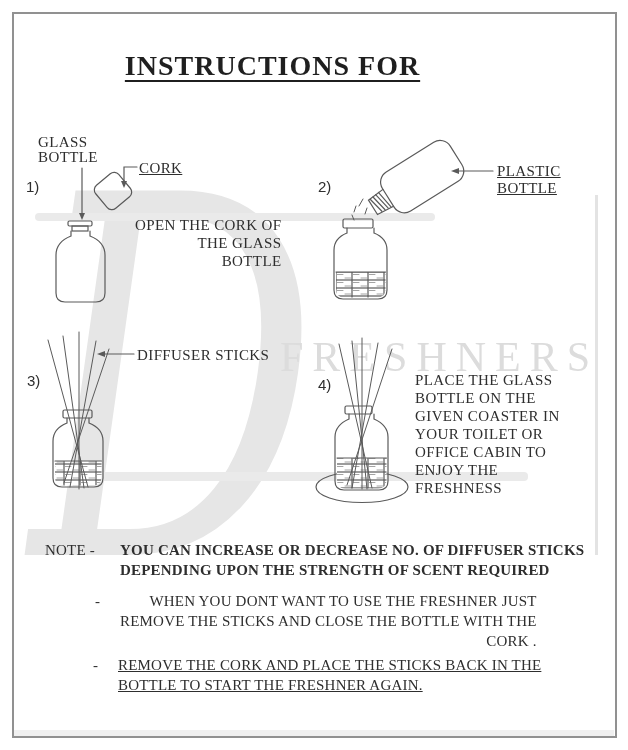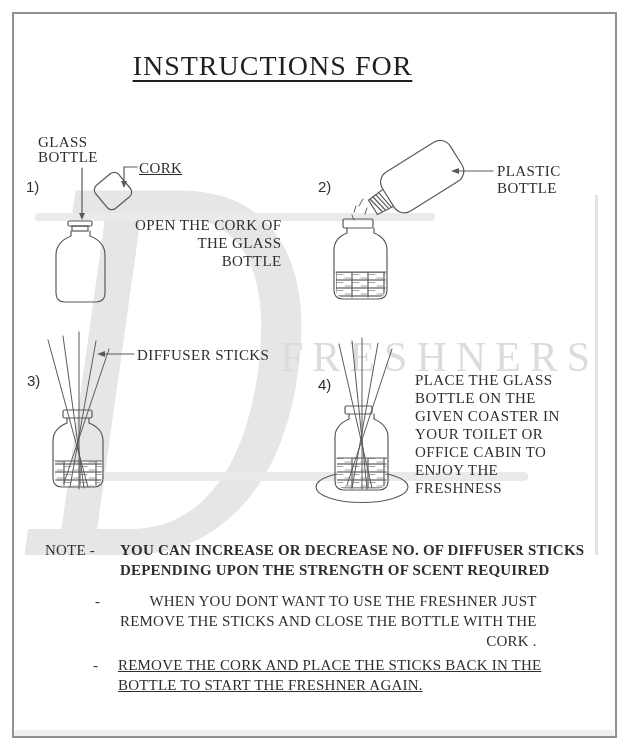--- a/index.html
+++ b/index.html
@@ -32,21 +32,21 @@
   .t {
     position:absolute; z-index:2; font-size:15px; line-height:18px;
     letter-spacing:0.4px; white-space:pre-line; color:#2e2e2e;
   }
   .lbl  { line-height:15px; }
   .lbl2 { line-height:17px; }
   .num  { font-family:"Liberation Sans", sans-serif; font-size:15px; letter-spacing:0; }
   .note { line-height:20px; letter-spacing:0.2px; }
   .title {
     position:absolute; top:49px; left:0; width:545px; text-align:center;
-    z-index:2; font-size:28px; line-height:33px; letter-spacing:1px; color:#1f1f1f;
+    z-index:2; font-size:28px; line-height:33px; letter-spacing:1px; color:#1f1f1f;font-weight:bold;
   }
   .title .u {
     text-decoration:underline; text-underline-offset:5px; text-decoration-thickness:1.5px;
   }
 </style>
 </head>
 <body>
 
 <div class="page">
 
@@ -137,21 +137,21 @@
 
   <div class="t num" style="left:26px; top:178px;">1)</div>
   <div class="t lbl" style="left:38px; top:135px;">GLASS
 BOTTLE</div>
   <div class="t" style="left:139px; top:159px;text-decoration:underline;">CORK</div>
   <div class="t" style="left:135px; top:216px;text-align:right;">OPEN THE CORK OF
 THE GLASS
 BOTTLE</div>
 
   <div class="t num" style="left:318px; top:178px;">2)</div>
-  <div class="t lbl2" style="left:497px; top:163px;">PLASTIC
+  <div class="t lbl2" style="left:497px; top:163px;text-decoration:underline;">PLASTIC
 BOTTLE</div>
 
   <div class="t num" style="left:27px; top:372px;">3)</div>
   <div class="t" style="left:137px; top:346px;">DIFFUSER STICKS</div>
 
   <div class="t num" style="left:318px; top:376px;">4)</div>
   <div class="t" style="left:415px; top:371px;">PLACE THE GLASS
 BOTTLE ON THE
 GIVEN COASTER IN
 YOUR TOILET OR

